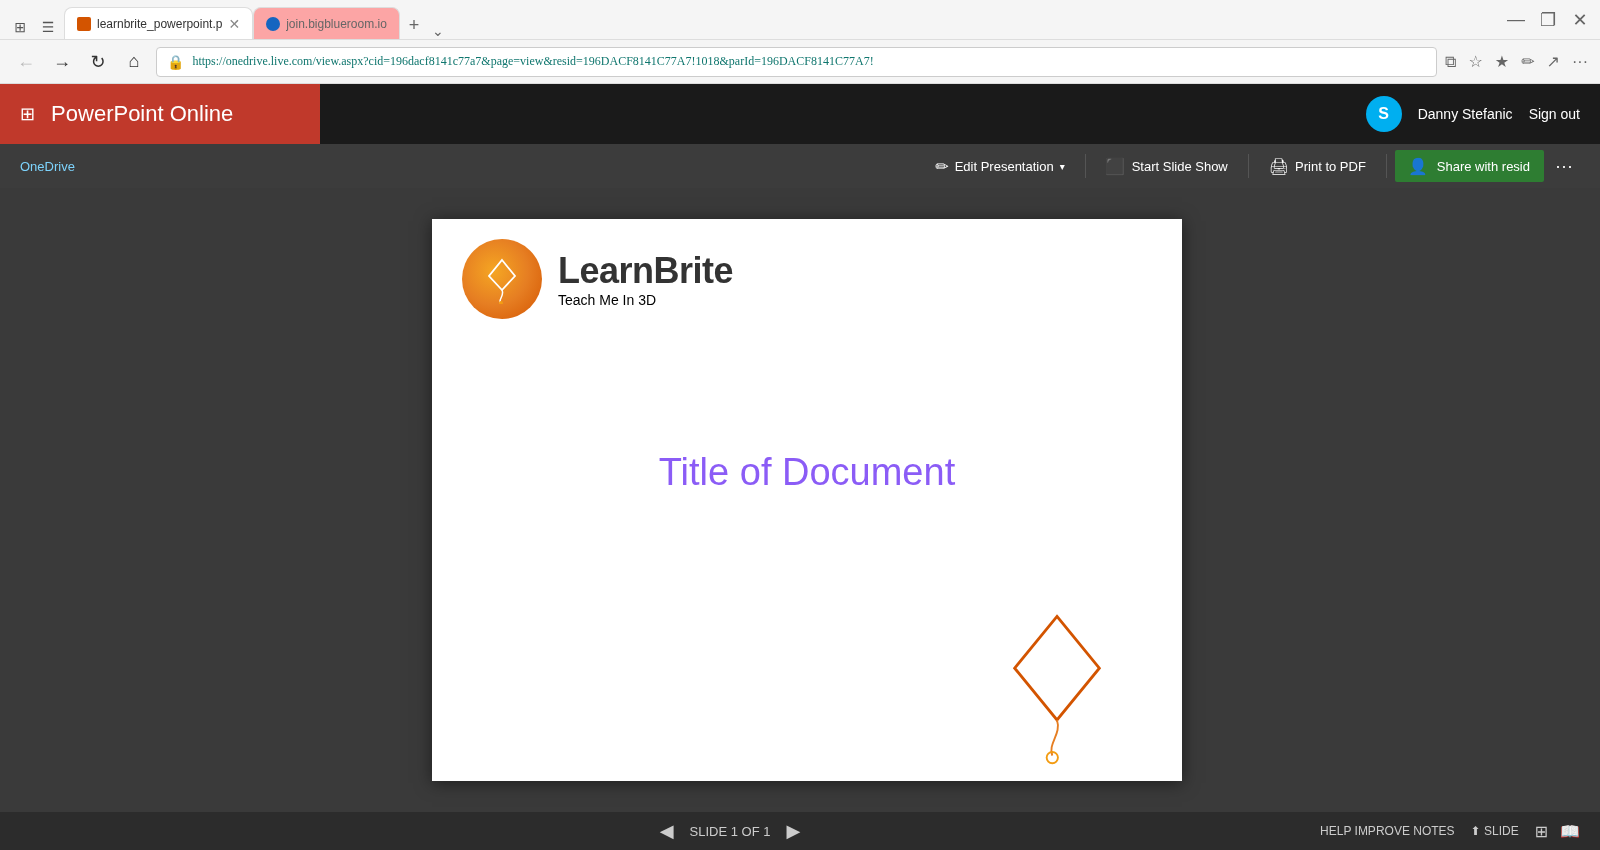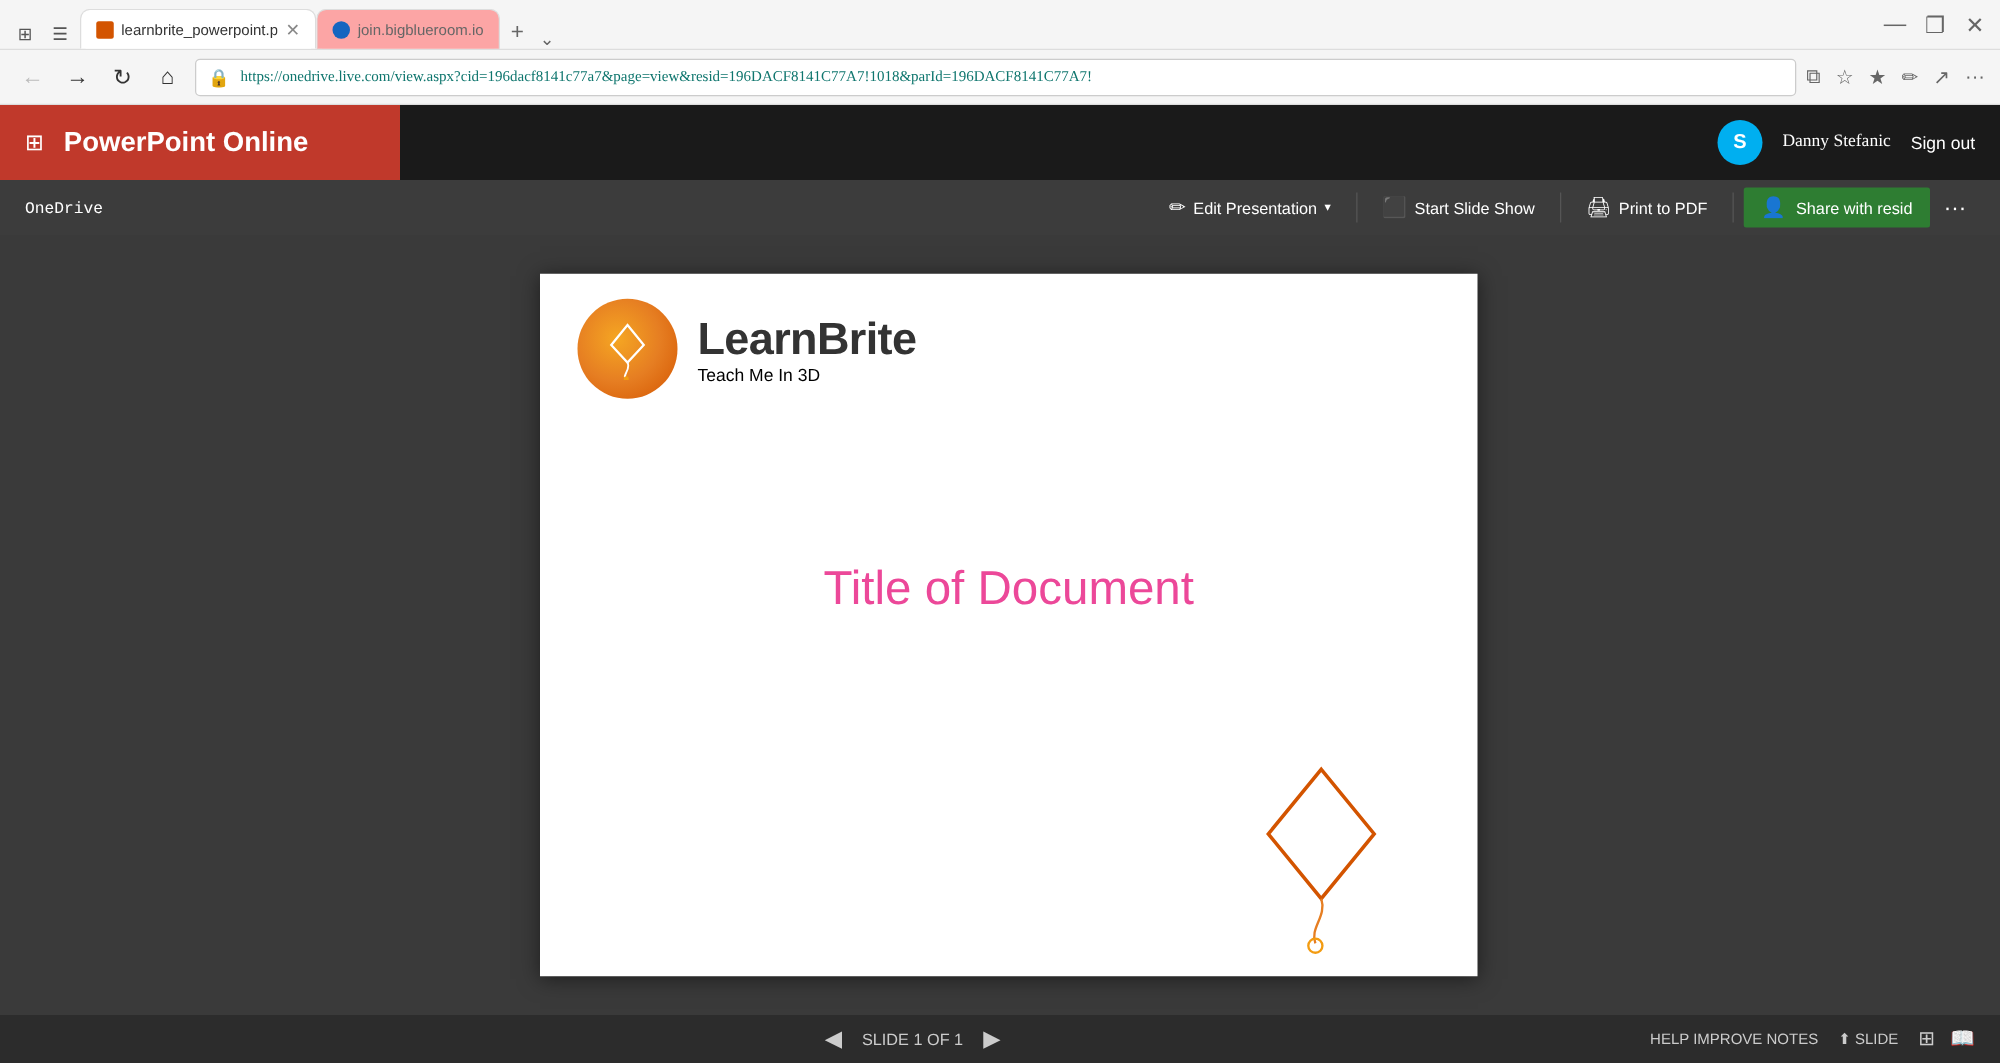--- a/index.html
+++ b/index.html
@@ -110,21 +110,21 @@
       display: flex;
       align-items: center;
       padding: 0 20px;
       gap: 16px;
     }
     .waffle-icon {
       color: #fff;
       font-size: 18px;
       cursor: pointer;
     }
-    .app-title { color: #fff; font-size: 22px; font-weight: 700; }
+    .app-title { color: #fff; font-size: 22px; font-weight: 400; }
     .app-header-right {
       flex: 1;
       height: 100%;
       background: #1a1a1a;
       display: flex;
       align-items: center;
       justify-content: flex-end;
       padding: 0 20px;
       gap: 16px;
     }
@@ -133,33 +133,33 @@
       height: 36px;
       background: #00aff0;
       border-radius: 50%;
       display: flex;
       align-items: center;
       justify-content: center;
       color: #fff;
       font-weight: bold;
       font-size: 16px;
     }
-    .user-name { color: #fff; font-size: 14px; font-family: Liberation Serif, serif; }
+    .user-name { color: #fff; font-size: 14px; }
     .sign-out-btn { color: #fff; font-size: 14px; cursor: pointer; }
 
     
     .secondary-toolbar {
       height: 44px;
       background: #3c3c3c;
       display: flex;
       align-items: center;
       padding: 0 20px;
       justify-content: space-between;
     }
-    .onedrive-link { color: #ffffff; font-size: 13px; cursor: pointer; font-family: Liberation Mono, monospace; }
+    .onedrive-link { color: #7dd3fc; font-size: 13px; cursor: pointer; }
     .toolbar-actions { display: flex; align-items: center; gap: 4px; }
     .action-btn {
       height: 32px;
       padding: 0 12px;
       background: transparent;
       border: none;
       color: #fff;
       font-size: 13px;
       cursor: pointer;
       display: flex;
@@ -241,21 +241,21 @@
     .logo-circle svg { width: 50px; height: 50px; }
     .logo-text { display: flex; flex-direction: column; }
     .logo-name { font-size: 36px; font-weight: bold; color: #333; letter-spacing: -0.5px; }
     .logo-tagline { font-size: 14px; color: #000000; }
     .slide-title {
       position: absolute;
       top: 45%;
       left: 50%;
       transform: translate(-50%, -50%);
       font-size: 38px;
-      color: #ec4899;
+      color: #8b5cf6;
       font-weight: 400;
       white-space: nowrap;
       text-align: right;
     }
     .kite-decoration {
       position: absolute;
       bottom: 10px;
       right: 60px;
     }
     .kite-decoration svg { width: 130px; height: 160px; }

